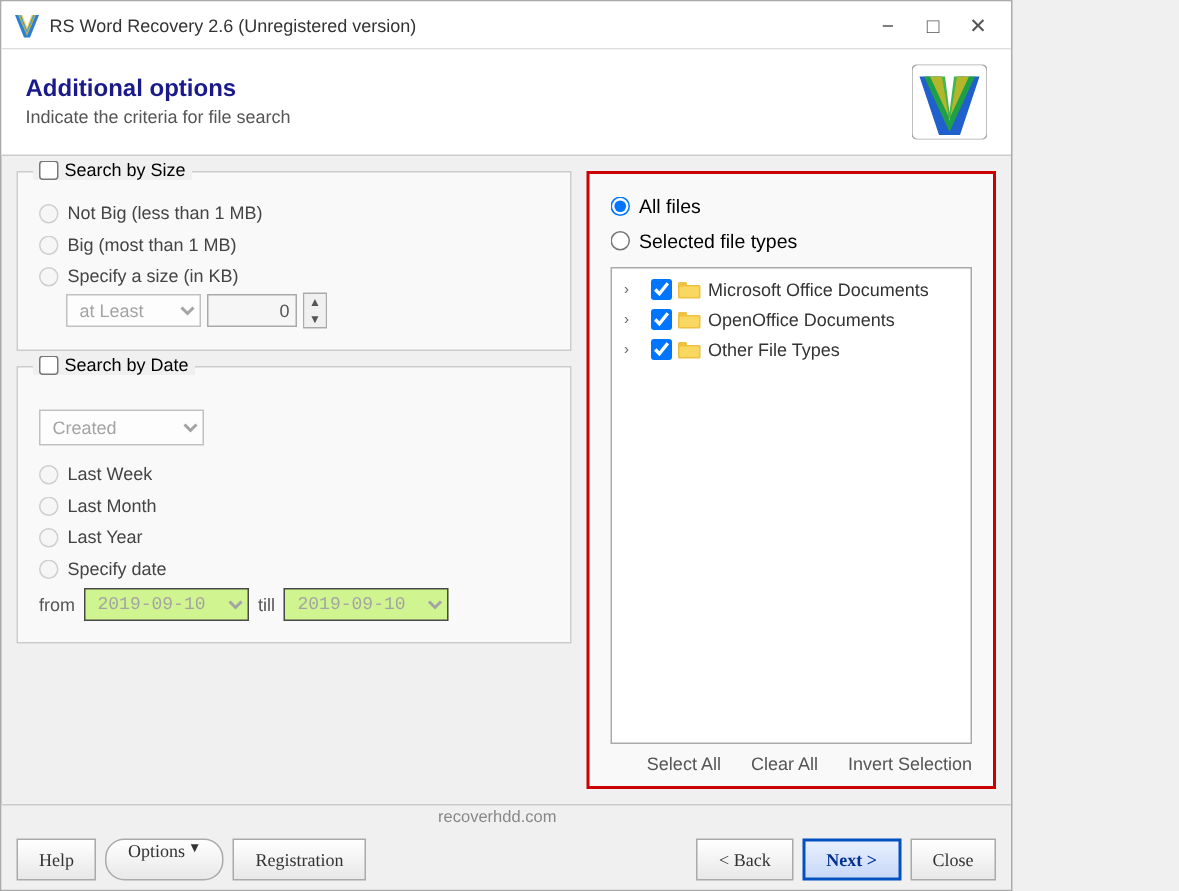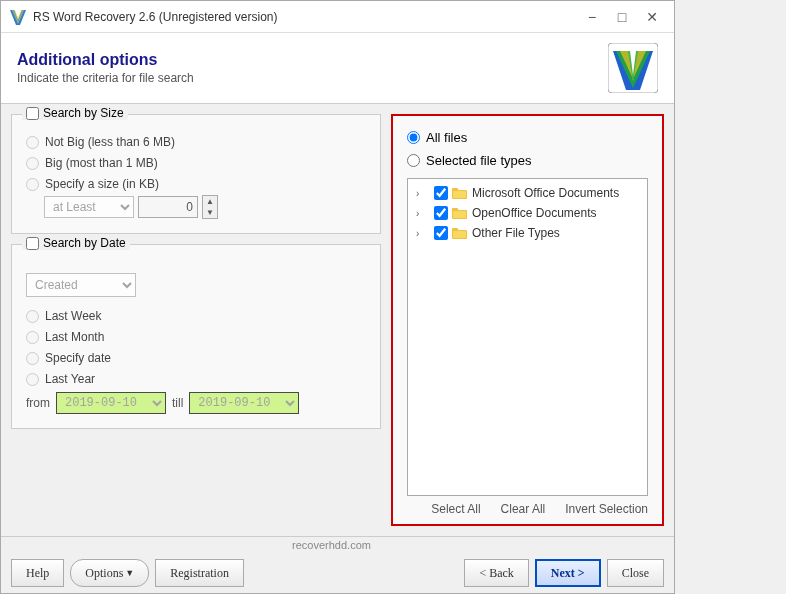--- a/index.html
+++ b/index.html
@@ -297,21 +297,21 @@
     }
     .btn-primary {
       border: 2px solid #0050c0;
       background: linear-gradient(to bottom, #e8f0ff, #c8d8f8);
       font-weight: bold;
       color: #003090;
     }
     .spacer { flex: 1; }
     .options-btn {
       display: flex;
-      align-items: center;
+      align-items: flex-start;
       gap: 2px;
       border-radius: 13px;
     }
     .dropdown-arrow { font-size: 9px; }
 
     
     .folder-svg { display: inline-block; vertical-align: middle; }
   </style>
 </head>
 <body>
@@ -355,21 +355,21 @@
     <div class="left-panel">
 
       <div class="group-box">
         <div class="group-box-title">
           <input type="checkbox" style="">
           <span>Search by Size</span>
         </div>
         <div class="radio-group" style="margin-top:10px;">
           <label class="radio-item">
             <input type="radio" name="size" disabled="" style="">
-            <span>Not Big (less than 6 MB)</span>
+            <span>Not Big (less than 1 MB)</span>
           </label>
           <label class="radio-item">
             <input type="radio" name="size" disabled="" style="">
             <span>Big (most than 1 MB)</span>
           </label>
           <label class="radio-item">
             <input type="radio" name="size" disabled="" style="">
             <span>Specify a size (in KB)</span>
           </label>
         </div>
@@ -402,25 +402,25 @@
           <label class="radio-item">
             <input type="radio" name="date" disabled="" style="">
             <span>Last Week</span>
           </label>
           <label class="radio-item">
             <input type="radio" name="date" disabled="" style="">
             <span>Last Month</span>
           </label>
           <label class="radio-item">
             <input type="radio" name="date" disabled="" style="">
+            <span>Last Year</span>
+          </label>
+          <label class="radio-item">
+            <input type="radio" name="date" disabled="" style="">
             <span>Specify date</span>
-          </label>
-          <label class="radio-item">
-            <input type="radio" name="date" disabled="" style="">
-            <span>Last Year</span>
           </label>
         </div>
         <div class="date-row">
           <span class="date-label">from</span>
           <select class="date-select" disabled="">
             <option>2019-09-10</option>
           </select>
           <span class="date-label">till</span>
           <select class="date-select" disabled="">
             <option>2019-09-10</option>

